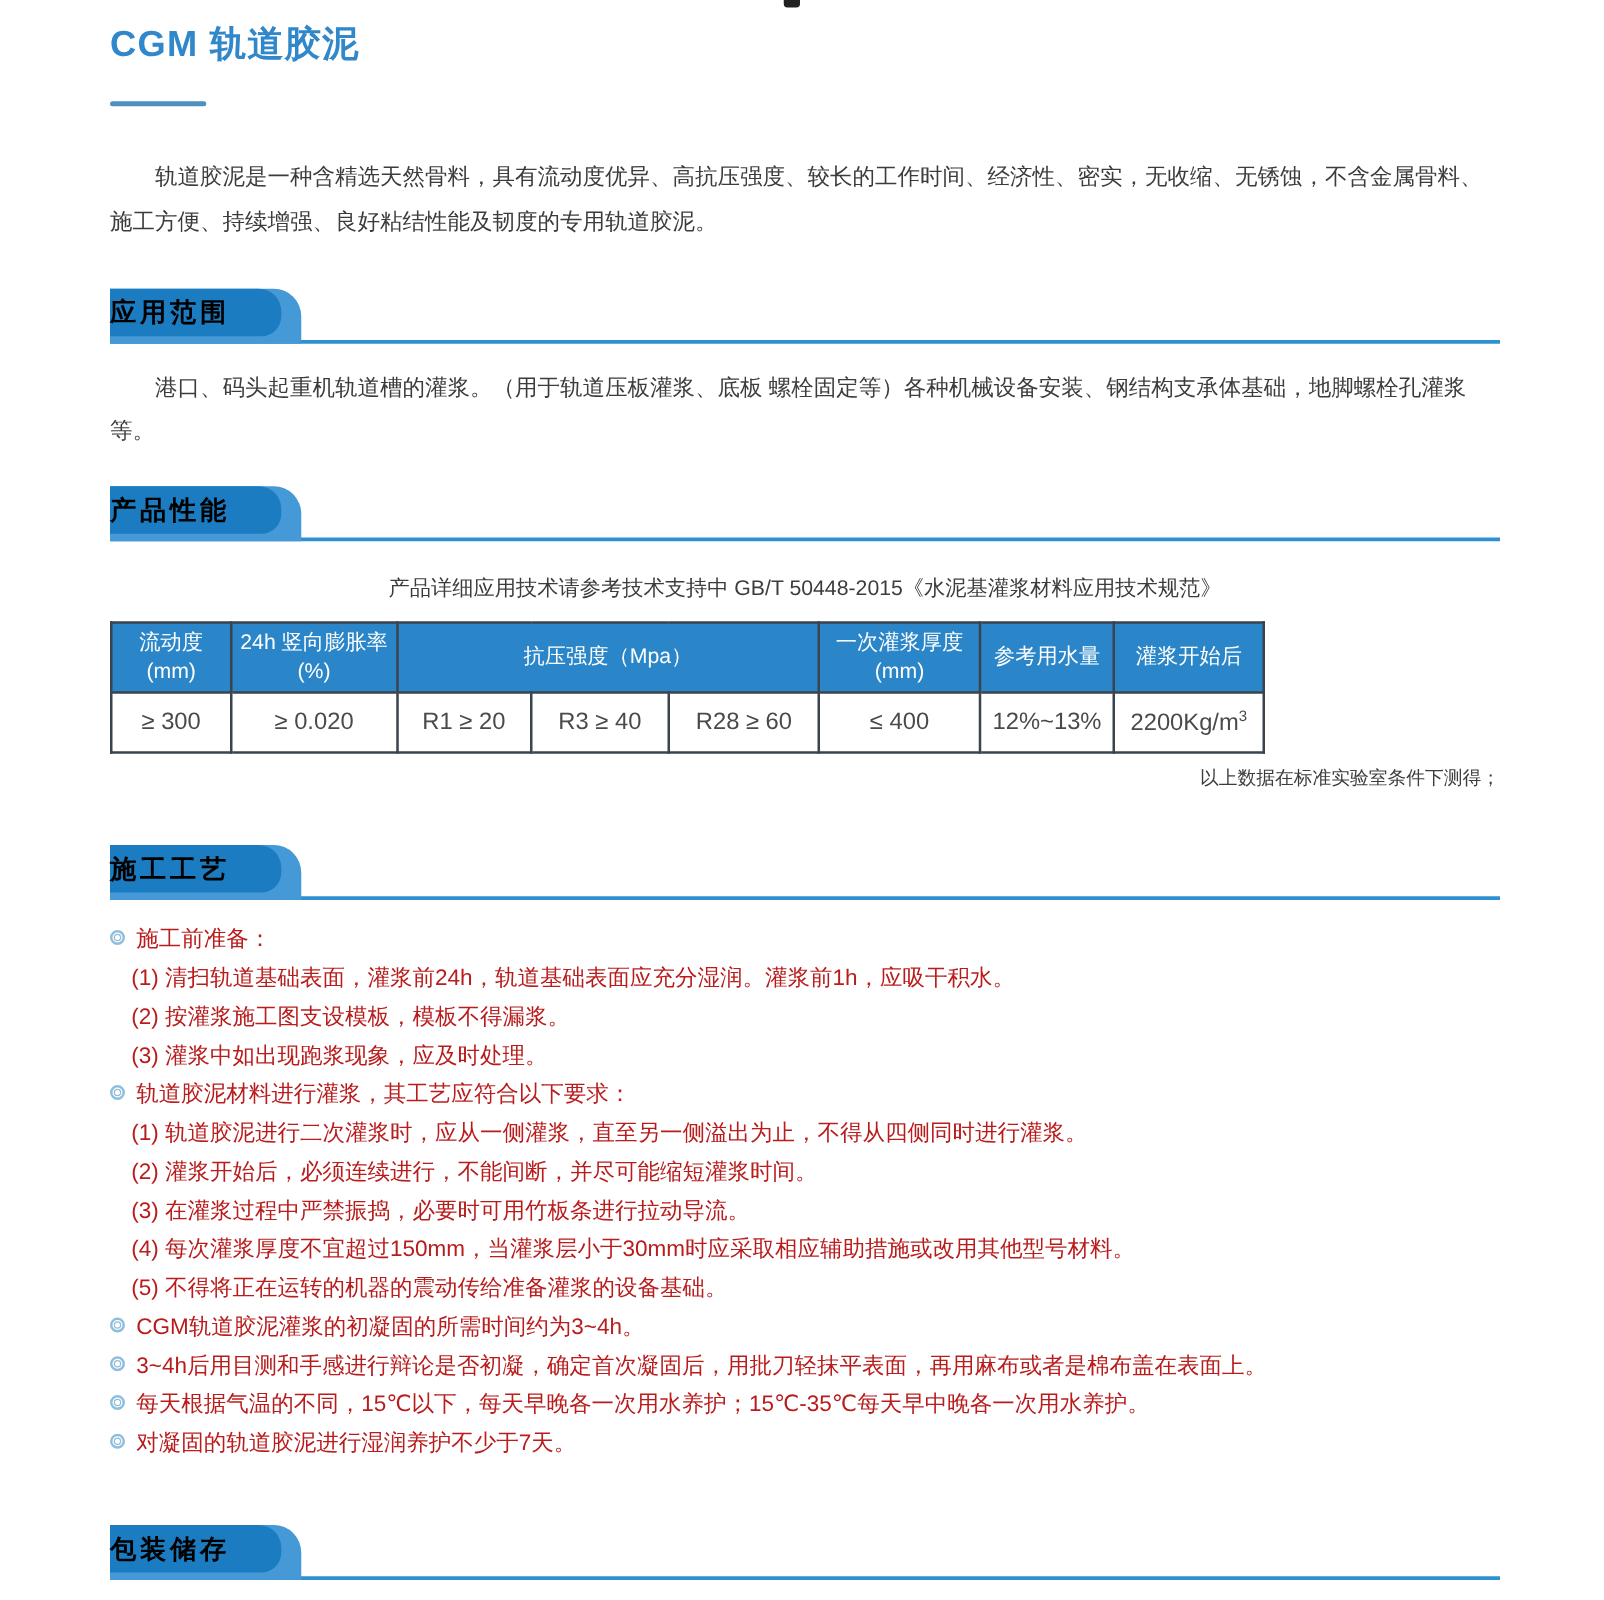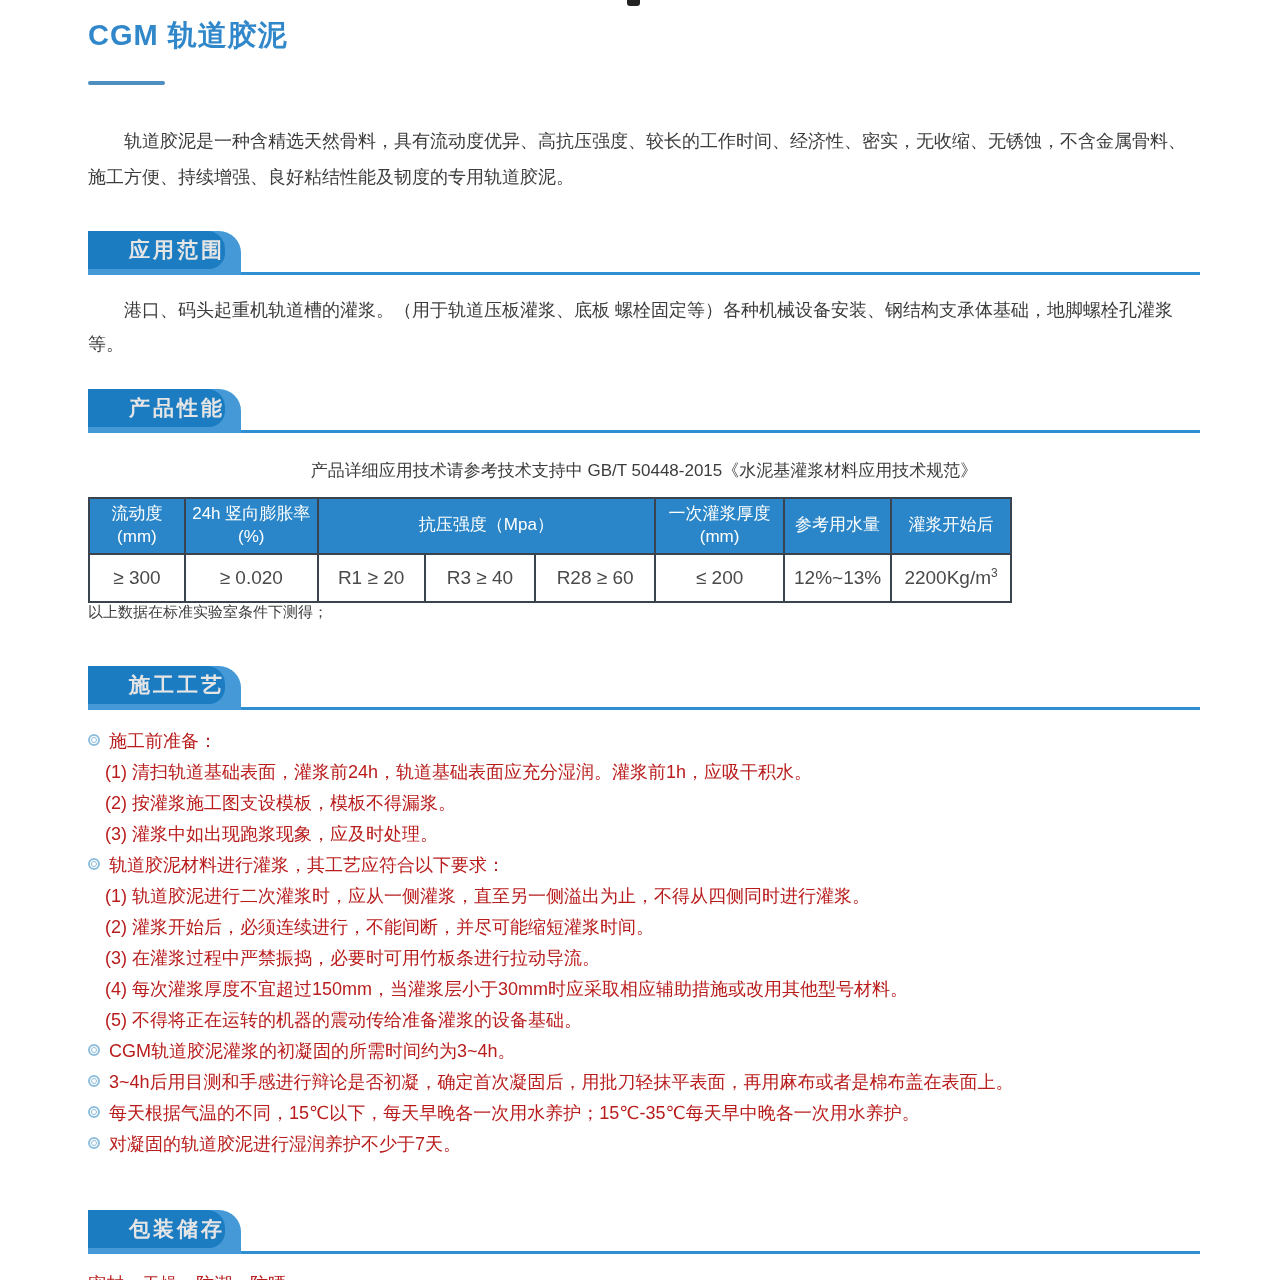--- a/index.html
+++ b/index.html
@@ -45,22 +45,22 @@
     position:absolute; left:0; bottom:-3px;
     width:153px; height:44px;
     background:#4499D6;
     border-radius:0 22px 0 0;
   }
   .badge-inner{
     position:absolute; left:0; top:0;
     width:137px; height:38px;
     background:#1B7CC2;
     border-radius:0 18px 16px 0;
-    display:flex; align-items:center; justify-content:flex-end;
-    color:#e5e5e5; font-size:21px; font-weight:bold; letter-spacing:3px;
+    display:flex; align-items:center; justify-content:flex-start;
+    color:#000000; font-size:21px; font-weight:bold; letter-spacing:3px;
   }
 
   .mt-app  { margin-top:36px; }
   .mt-perf { margin-top:28px;font-family:Liberation Mono, monospace; }
   .mt-proc { margin-top:44px; }
   .mt-pack { margin-top:50px; }
 
   .section-body{
     margin-top:18px;
     font-size:18px; line-height:34px; color:#3c3c3c;
@@ -86,21 +86,21 @@
     background:#2A86C8; color:#ffffff;
     font-size:17px; font-weight:normal; line-height:1.35;
     height:54px; padding:4px 2px;
   }
   table.perf td{
     background:#ffffff; color:#4a4a4a;
     font-size:19px; height:48px; padding:4px 2px;margin-left:32px;
   }
   table.perf sup{ font-size:12px; }
   .table-note{
-    font-size:15px; color:#3c3c3c;
+    margin-top:10px; font-size:15px; color:#3c3c3c;text-align:right;
   }
 
   
   ul.items{ list-style:none; margin-top:16px; }
   ul.items li{
     font-size:18px; line-height:31px; color:#b91c1c;
     display:flex; align-items:flex-start;
   }
   ul.items li.bullet .ring{
     flex:0 0 auto;
@@ -183,21 +183,21 @@
         </th>
       </tr>
     </thead>
     <tbody>
       <tr>
         <td>≥ 300</td>
         <td>≥ 0.020</td>
         <td>R1 ≥ 20</td>
         <td>R3 ≥ 40</td>
         <td>R28 ≥ 60</td>
-        <td>≤ 200</td>
+        <td>≤ 400</td>
         <td>12%~13%</td>
         <td>
           <span>2200Kg/m</span><sup>3</sup>
         </td>
       </tr>
     </tbody>
   </table>
 
   <p class="table-note">以上数据在标准实验室条件下测得；</p>
 

